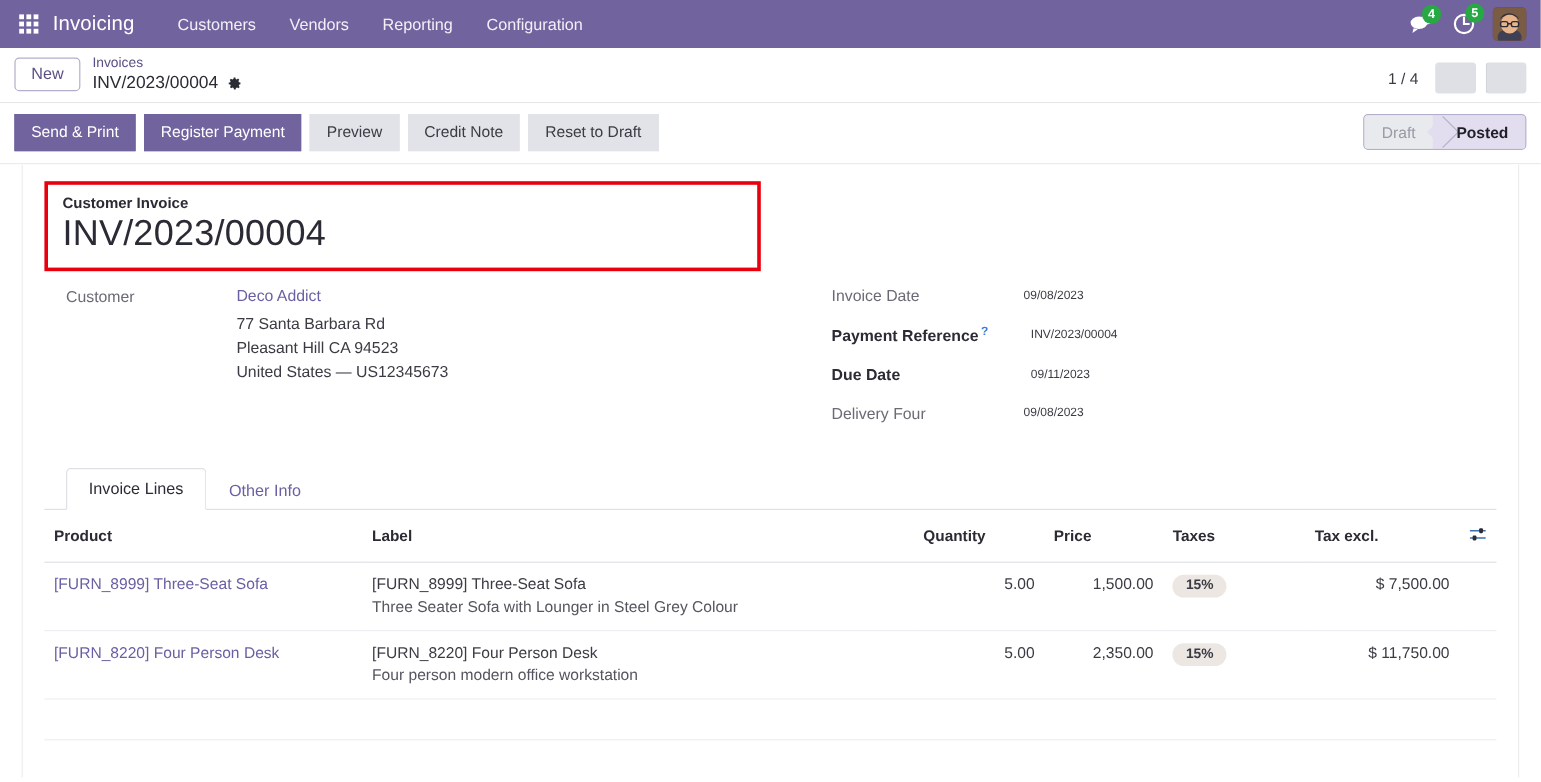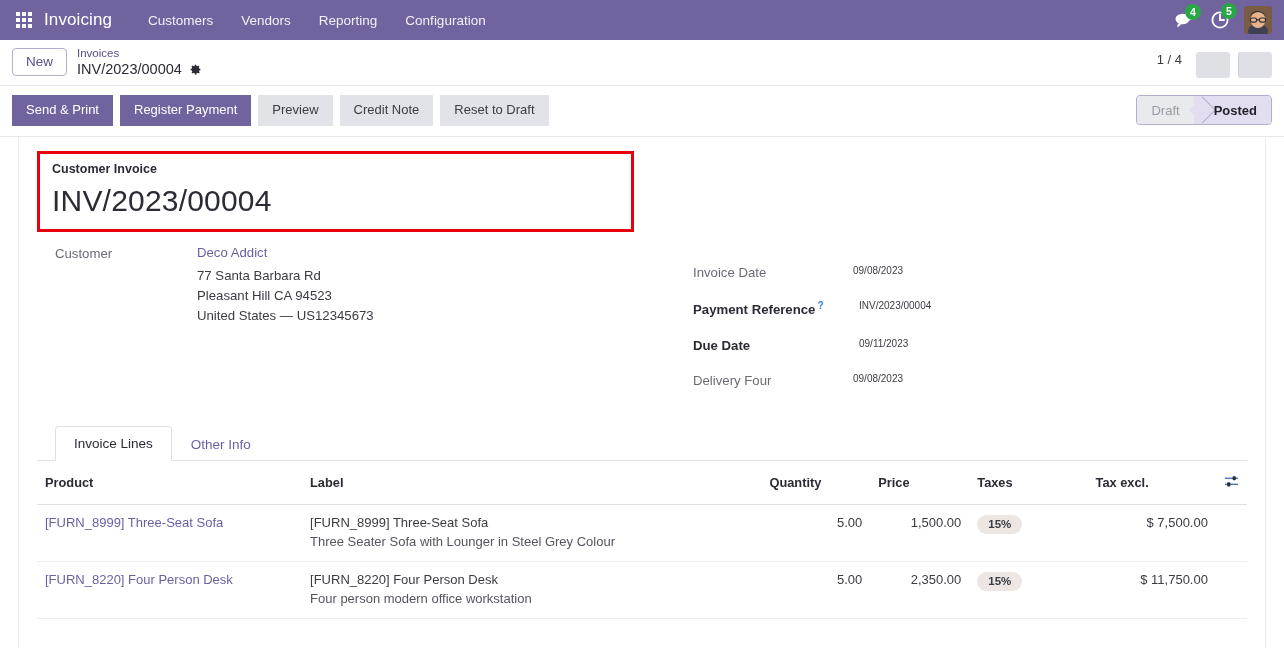--- a/index.html
+++ b/index.html
@@ -94,21 +94,21 @@
     margin-bottom: 1px;
   }
   .bc-current {
     font-size: 14.5px;
     color: #2b2b35;
     display: flex;
     align-items: center;
     gap: 7px;
   }
   .gear-icon { cursor: pointer; display: inline-flex; }
-  .cp-right { margin-left: auto; display: flex; align-items: flex-start; gap: 8px; padding-top: 6px; }
+  .cp-right { margin-left: auto; display: flex; align-items: center; gap: 8px; padding-top: 6px; }
   .pager-text { font-size: 13px; color: #3b3b44; margin-right: 6px; }
   .pager-btn {
     width: 34px; height: 26px;
     background: #dfe0e6;
     border: none;
     border-radius: 3px;
     cursor: pointer;
   }
   .pager-btn + .pager-btn { border-left: 1px solid #cfd0d8; }
 
@@ -188,21 +188,21 @@
   .title-box {
     border: 3px solid #e8000d;
     padding: 8px 12px 10px 12px;
     width: 597px;
     margin-bottom: 13px;
   }
   .title-label {
     font-size: 12.5px;
     font-weight: 700;
     color: #2b2b35;
-    margin-bottom: 6px;
+    margin-bottom: 0;
   }
   .title-value {
     font-size: 30px;
     color: #2b2b35;
     font-weight: 400;
     line-height: 1.25;
     letter-spacing: .2px;
   }
 
   .form-cols { display: flex; padding-left: 18px; }
@@ -215,21 +215,21 @@
     flex: 0 0 142px;
     font-size: 13.2px;
     color: #6b6b76;
     padding-top: 1px;
   }
   .f-value { font-size: 13.2px; color: #3b3b44; }
   .link { color: #6b5fa3; cursor: pointer; }
   .cust-addr { font-size: 13.2px; color: #3b3b44; line-height: 1.5; }
   .help-q { color: #3b7ddd; font-size: 10px; vertical-align: super; cursor: pointer; margin-left: 2px; }
 
-  .date-row { display: flex; align-items: flex-start; margin-bottom: 17px; margin-top: 20px; }
+  .date-row { display: flex; align-items: center; margin-bottom: 17px; }
   .date-label { width: 160px; flex: 0 0 160px; font-size: 13.2px; color: #6b6b76; }
   .date-label.bold { color: #2b2b35; font-weight: 700; }
   .date-value { font-size: 10px; color: #3b3b44; }
   .date-value.indent { padding-left: 6px; }
 
   
   .tabs {
     display: flex;
     align-items: flex-end;
     margin-top: 20px;

